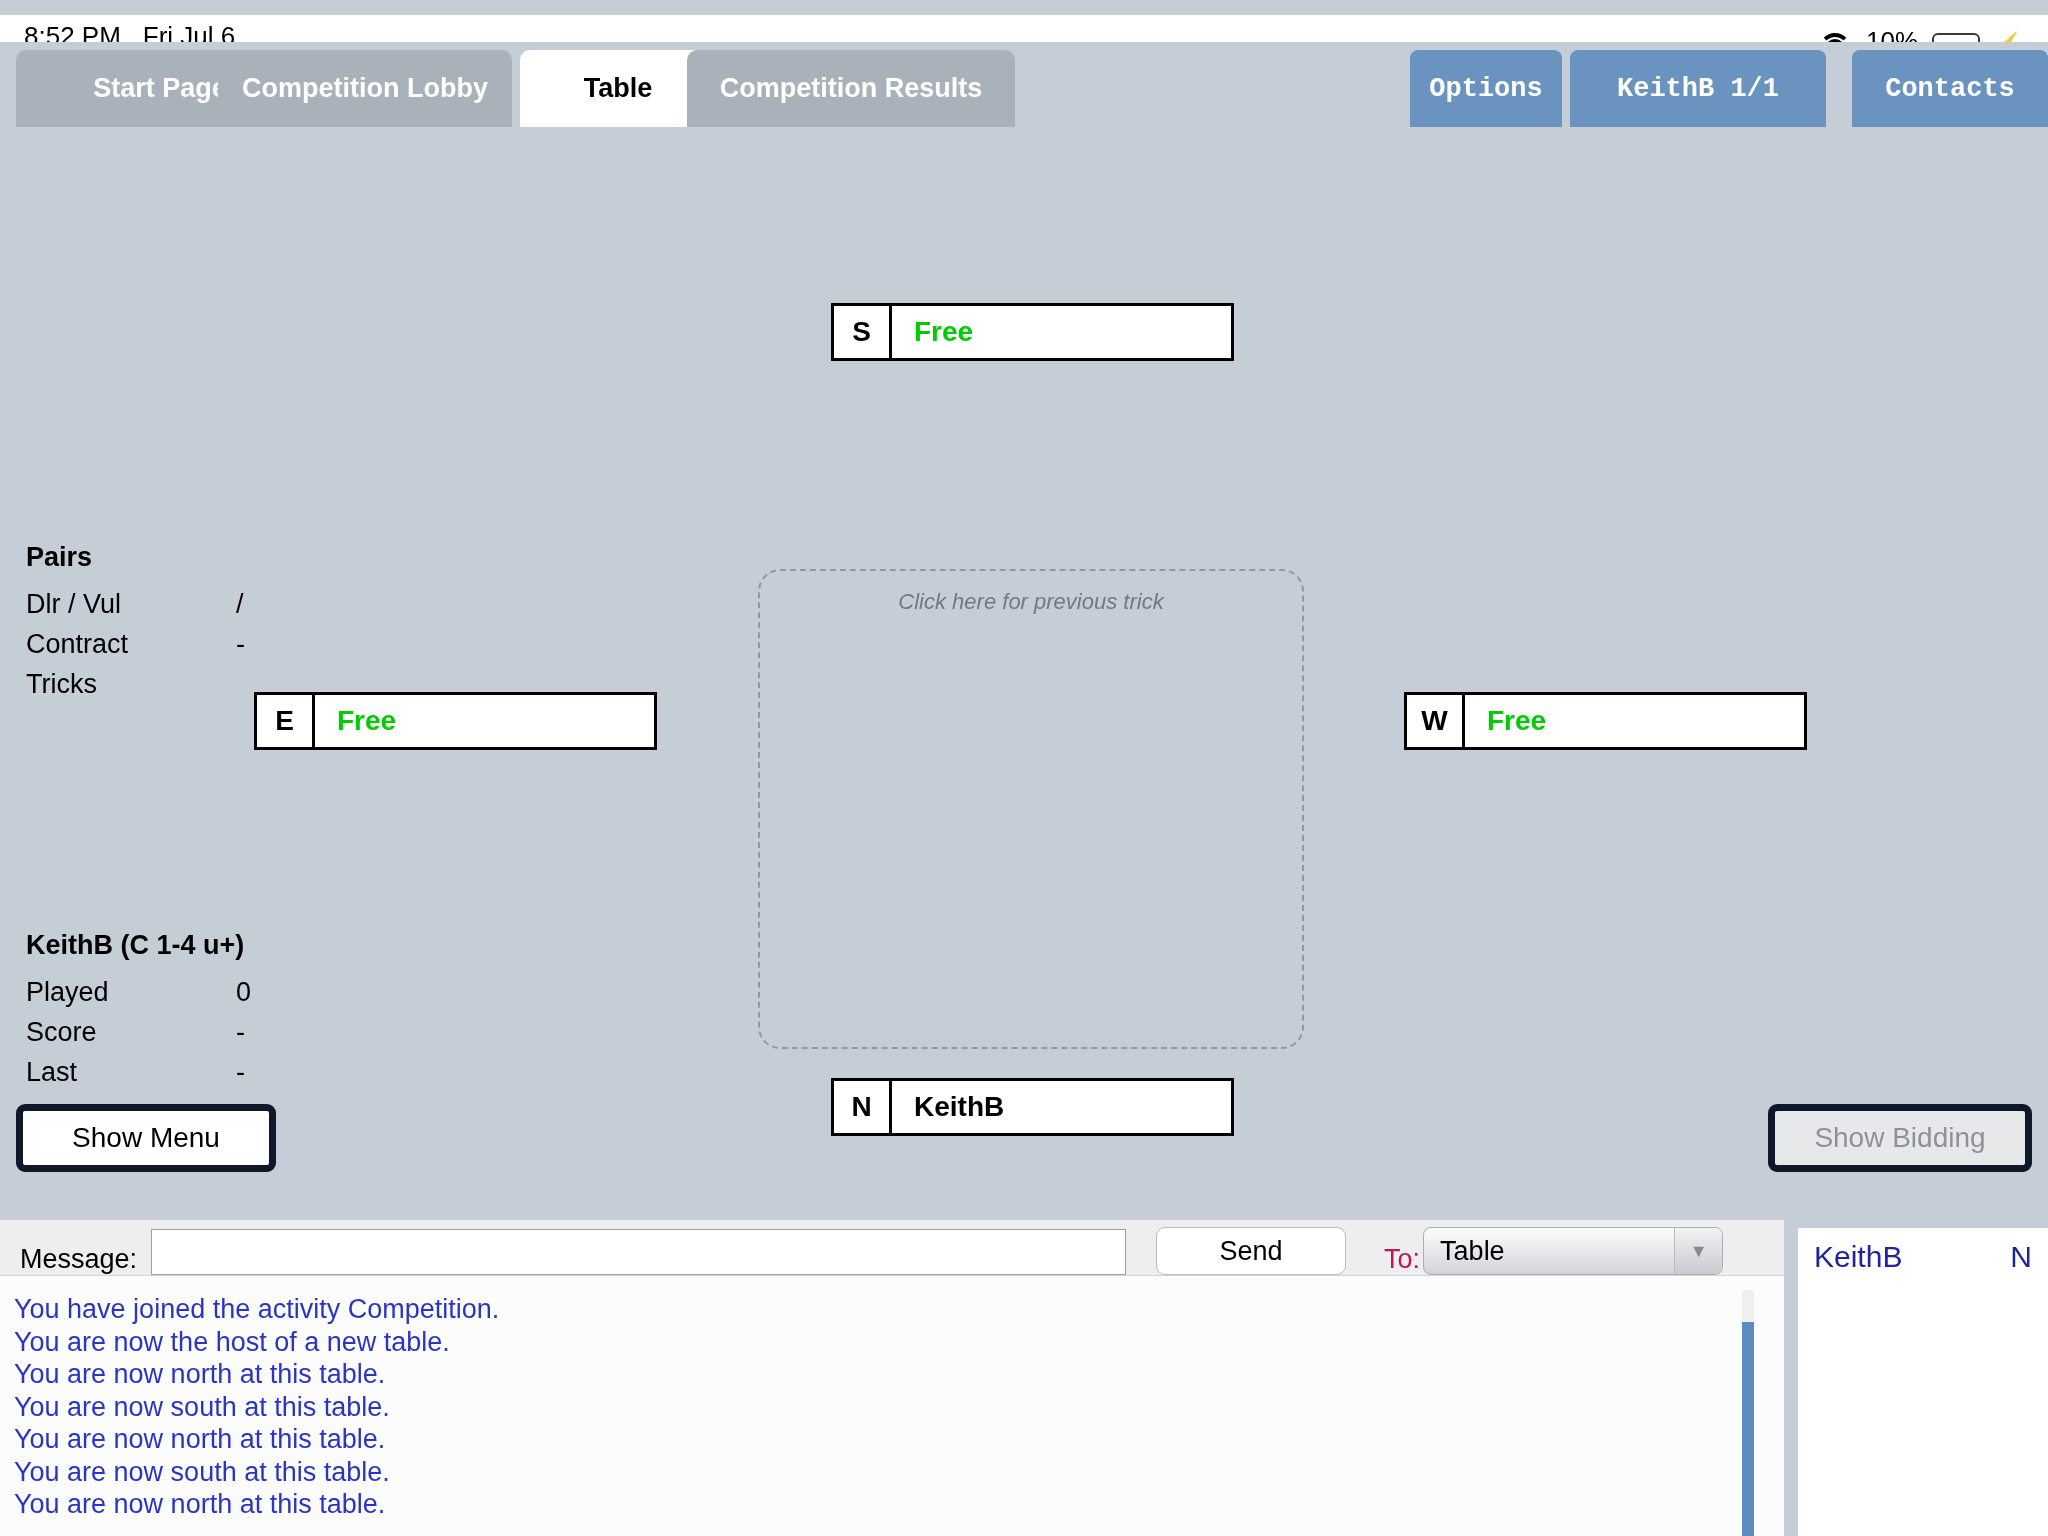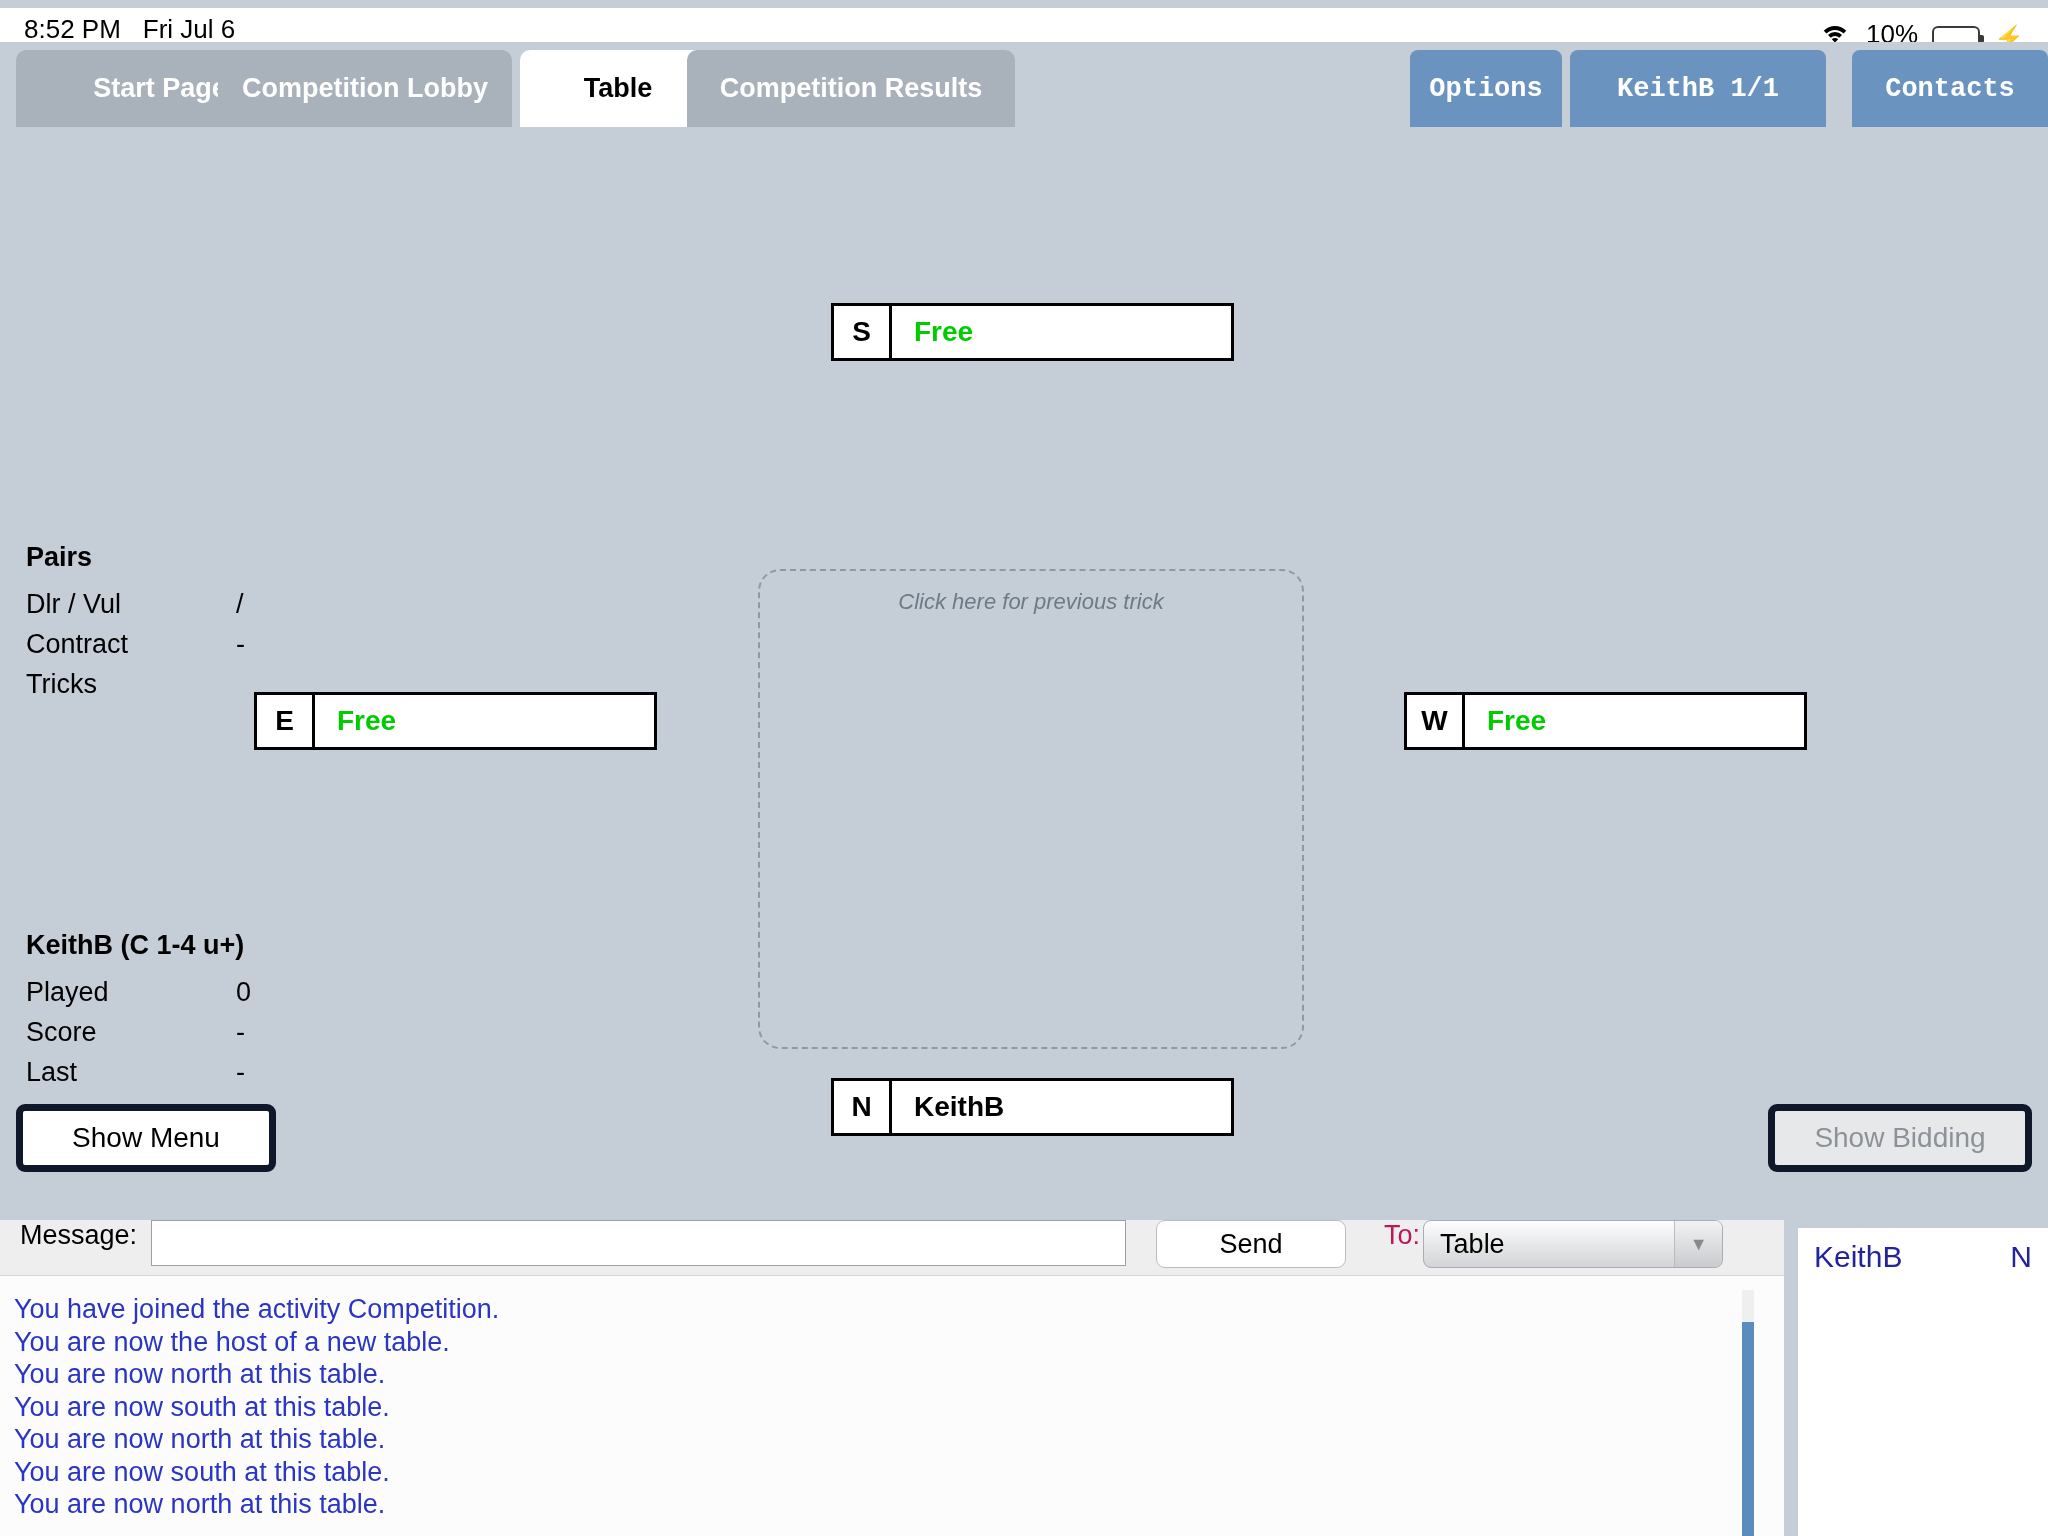--- a/index.html
+++ b/index.html
@@ -5,21 +5,21 @@
   * { box-sizing: border-box; margin: 0; padding: 0; }
   html, body {
     width: 2048px; height: 1536px;
     font-family: "Liberation Sans", sans-serif;
     background: #c5ced6;
     overflow: hidden;
   }
 
   
   #status-bar {
-    position: absolute; top: 8px; left: 0;
+    position: absolute; top: 15px; left: 0;
     width: 2048px; height: 42px;
     background: #ffffff;
     display: flex; align-items: center;
   }
   #status-left {
     display: flex; align-items: baseline; gap: 22px;
     margin-left: 24px;
     font-size: 26px; color: #000; font-weight: 400;
   }
   #status-right {
@@ -142,21 +142,21 @@
   #chat-wrap {
     position: absolute; top: 1220px; left: 0;
     width: 2048px; height: 316px;
   }
   #chat-left {
     position: absolute; left: 0; top: 0;
     width: 1784px; height: 316px; background: #fcfcfd;
   }
   #msg-bar {
     position: absolute; left: 0; top: 0; width: 1784px; height: 56px;
-    background: #eeeeee; display: flex; align-items: flex-start;
+    background: #eeeeee; display: flex; align-items: flex-end;
     border-bottom: 1px solid #d5d5d5;
   }
   #msg-label { font-size: 27px; color: #000; margin-left: 20px; margin-right: 14px; }
   #message-input {
     width: 975px; height: 46px;
     border: 1px solid #9aa0a6; background: #fff;
     font-size: 26px; padding: 0 10px;
     font-family: "Liberation Sans", sans-serif;
   }
   #send-button {

